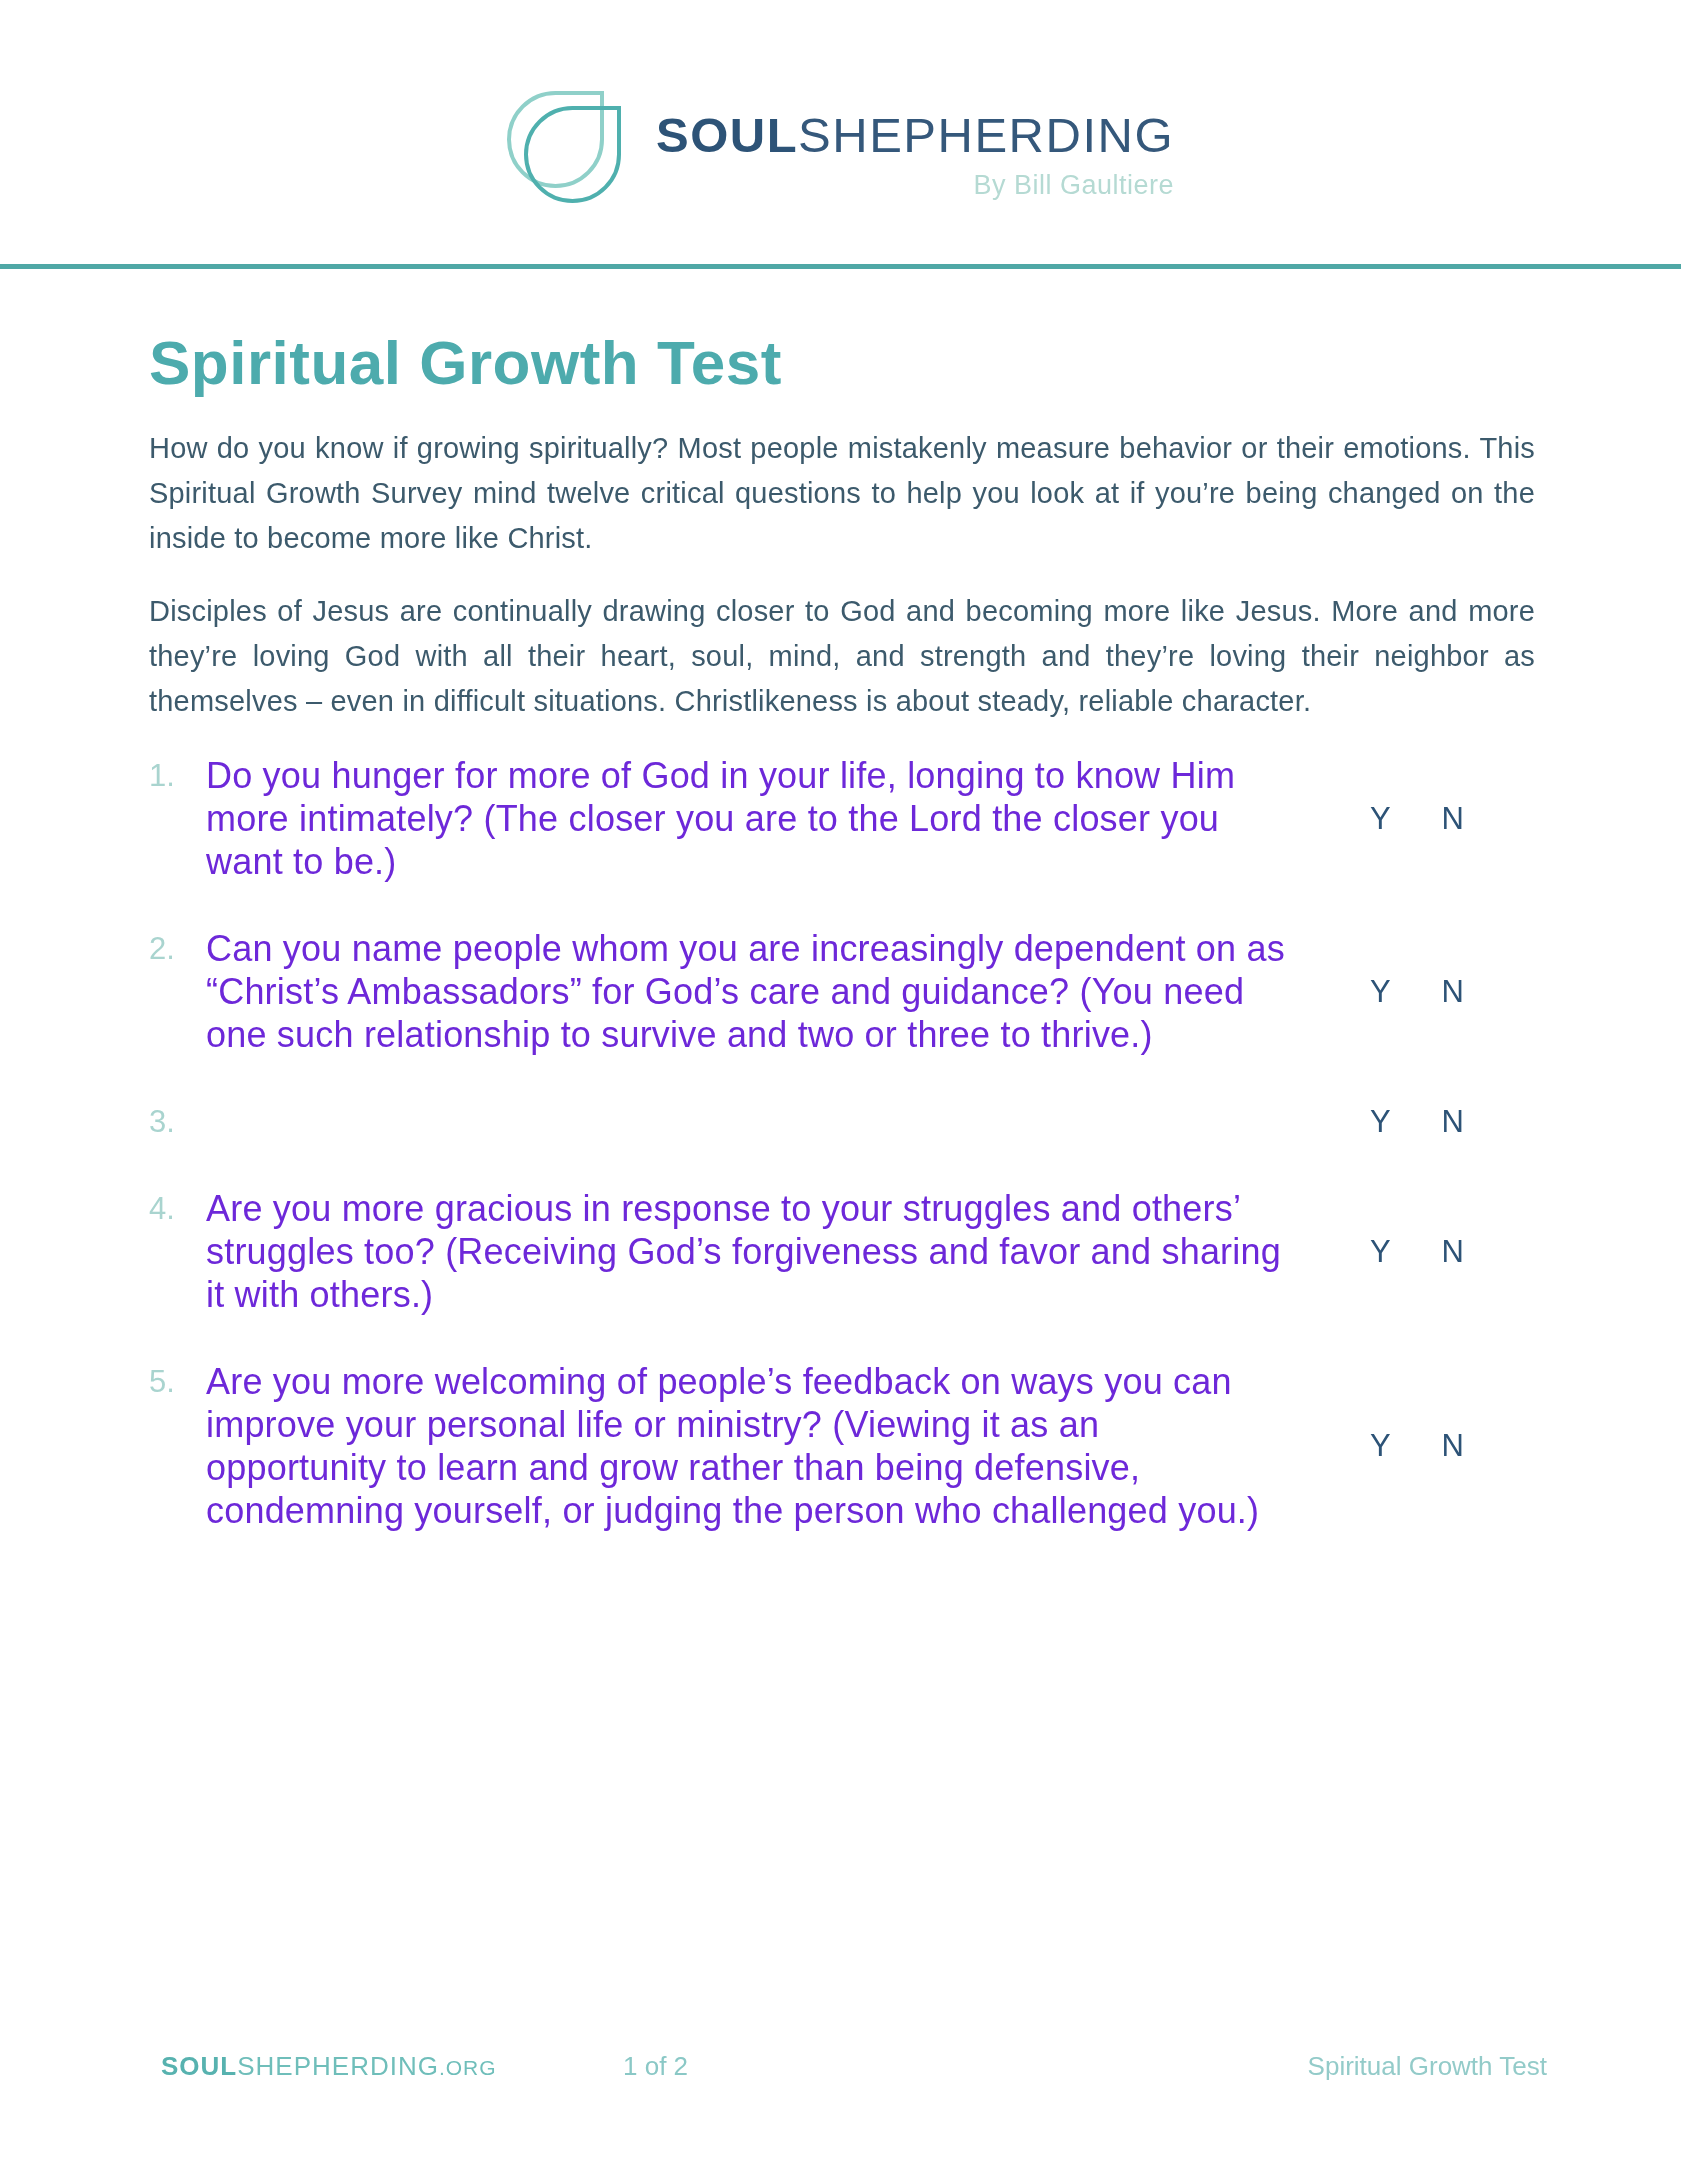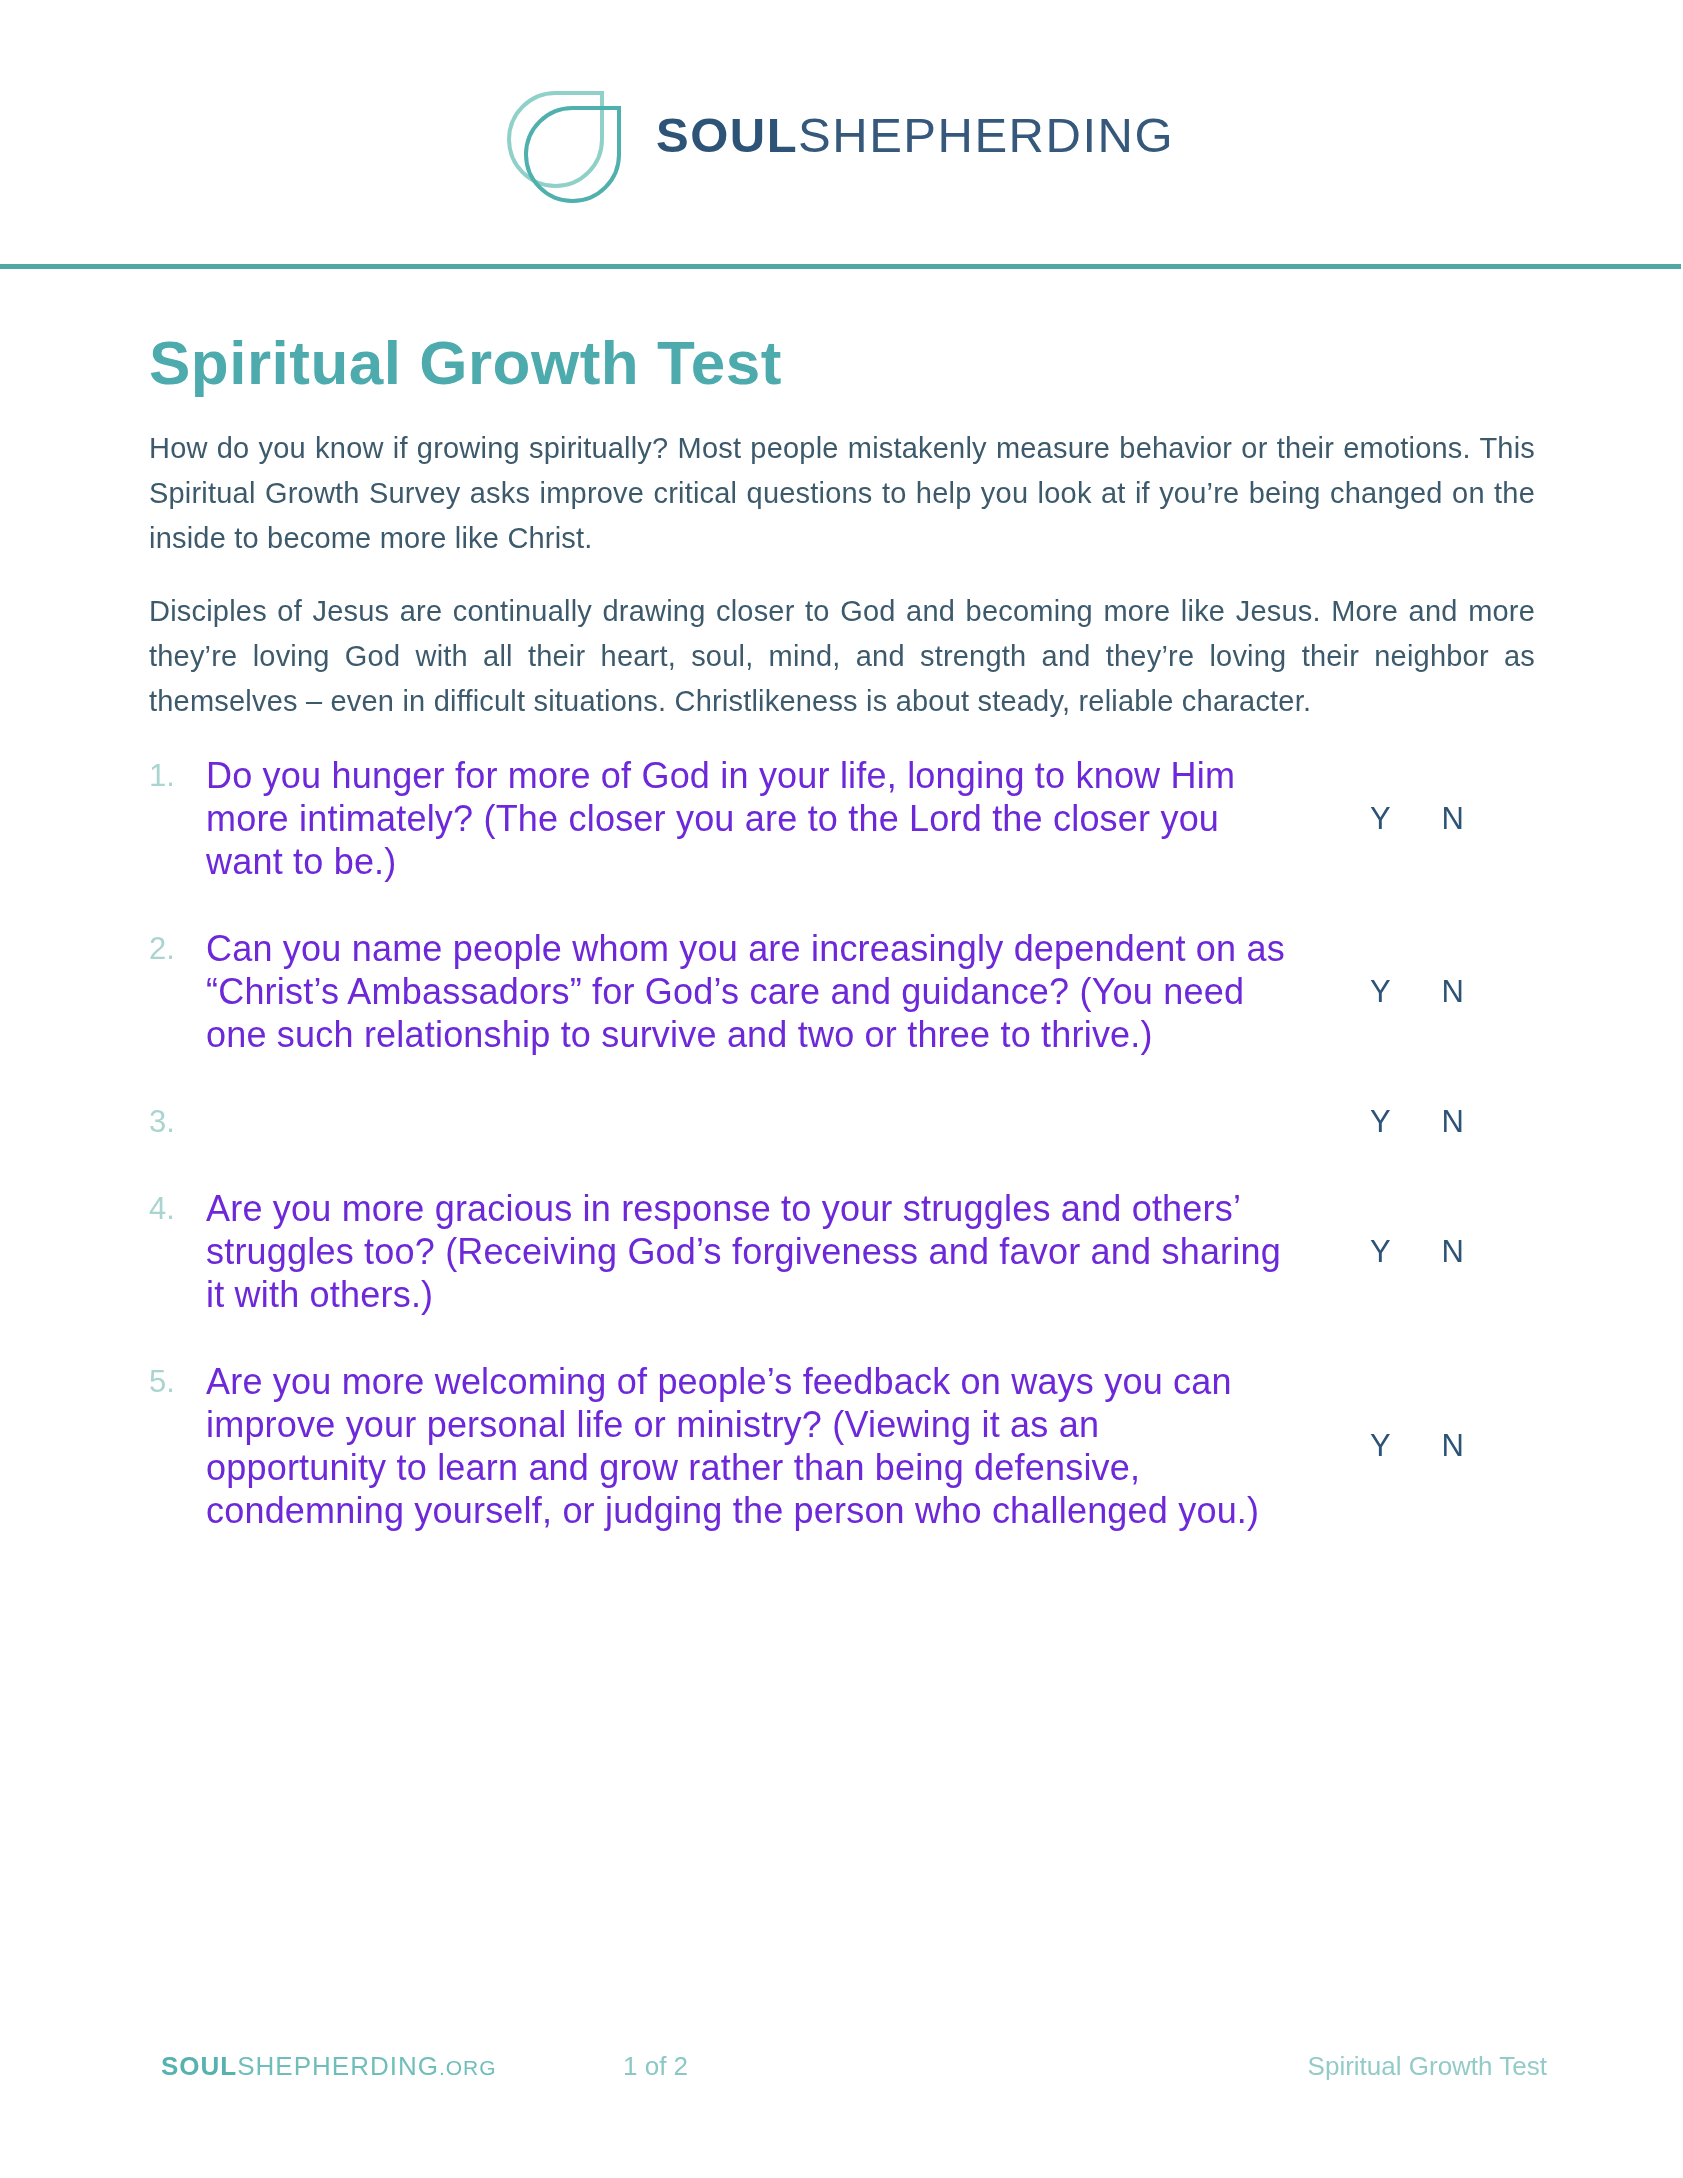--- a/index.html
+++ b/index.html
@@ -143,31 +143,32 @@
   <div class="header">
     <div class="brand-row">
       <div class="logo">
         <div class="drop back"></div>
         <div class="drop front"></div>
       </div>
       <div class="brand-text">
         <div class="wordmark">
           <span class="bold">SOUL</span><span class="light">SHEPHERDING</span>
         </div>
+        <div class="byline">By Bill Gaultiere</div>
       </div>
     </div>
   </div>
 
   <div class="divider"></div>
 
   <div class="main">
     <h1 class="doc-title">Spiritual Growth Test</h1>
 
     <div class="intro">
-      <p>How do you know if growing spiritually? Most people mistakenly measure behavior or their emotions. This Spiritual Growth Survey asks improve critical questions to help you look at if you’re being changed on the inside to become more like Christ.</p>
+      <p>How do you know if growing spiritually? Most people mistakenly measure behavior or their emotions. This Spiritual Growth Survey mind twelve critical questions to help you look at if you’re being changed on the inside to become more like Christ.</p>
       <p>Disciples of Jesus are continually drawing closer to God and becoming more like Jesus. More and more they’re loving God with all their heart, soul, mind, and strength and they’re loving their neighbor as themselves – even in difficult situations. Christlikeness is about steady, reliable character.</p>
     </div>
 
 
     <div class="questions">
 
       <div class="question">
         <div class="q-num">1.</div>
         <div class="q-text">Do you hunger for more of God in your life, longing to know Him more intimately?  (The closer you are to the Lord the closer you want to be.)</div>
         <div class="q-yn">

